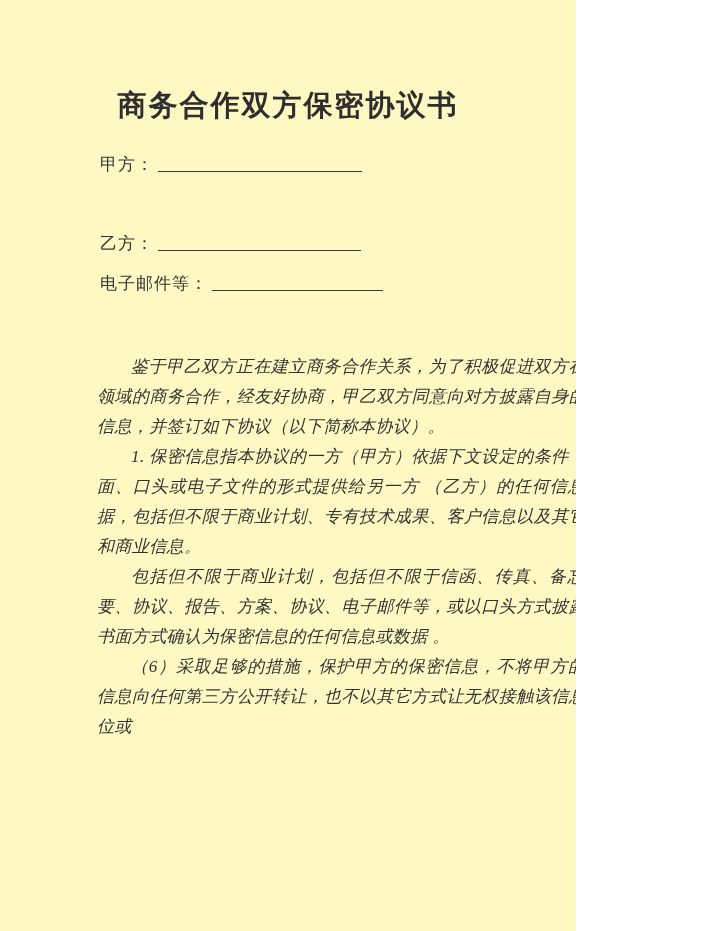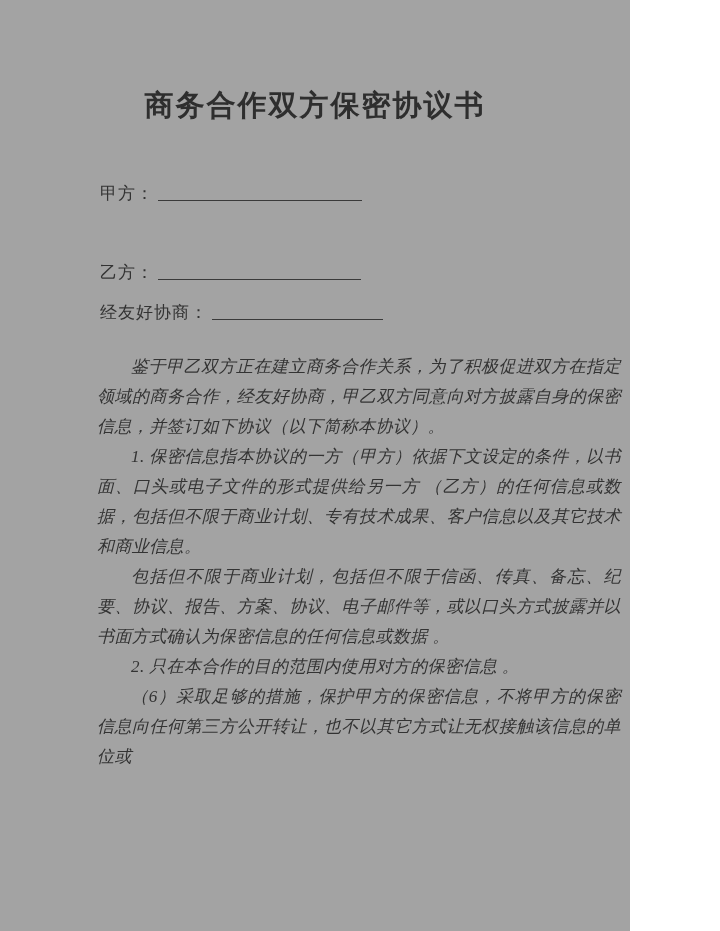--- a/index.html
+++ b/index.html
@@ -2,23 +2,23 @@
 <html><head>
 <meta charset="utf-8">
 <style>
   html, body {
     margin: 0;
     padding: 0;
     background: #ffffff;
   }
   .page {
     position: relative;
-    width: 630px;
+    width: 576px;
     height: 931px;
-    background: #a3a3a3;
+    background: #fef9c3;
     color: #333333;
     font-family: "Liberation Serif", serif;
     overflow: hidden;
   }
   .doc-title {
     position: absolute;
     top: 86px;
     left: 0;
     width: 100%;
     margin: 0;
@@ -31,21 +31,21 @@
   .field {
     position: absolute;
     left: 100px;
     font-size: 17px;
     letter-spacing: 1px;
     white-space: nowrap;
   }
   .field-party-a { top: 153px; }
   .field-party-b { top: 232px; }
   .field-location { top: 272px; }
-  .field-label { display: inline-block; margin-top: 29px; }
+  .field-label { display: inline-block; }
   .blank-line {
     display: inline-block;
     border-bottom: 1.5px solid #3a3a3a;
     height: 16px;
     margin-left: 4px;
     vertical-align: -2px;
   }
   .blank-a   { width: 204px; }
   .blank-b   { width: 203px; }
   .blank-loc { width: 171px; }
@@ -74,24 +74,23 @@
 
   <div class="field field-party-a">
     <span class="field-label">甲方：</span><span class="blank-line blank-a"></span>
   </div>
 
   <div class="field field-party-b">
     <span class="field-label">乙方：</span><span class="blank-line blank-b"></span>
   </div>
 
   <div class="field field-location">
-    <span class="field-label">经友好协商：</span><span class="blank-line blank-loc"></span>
+    <span class="field-label">电子邮件等：</span><span class="blank-line blank-loc"></span>
   </div>
 
   <div class="doc-body">
     <p>鉴于甲乙双方正在建立商务合作关系，为了积极促进双方在指定领域的商务合作，经友好协商，甲乙双方同意向对方披露自身的保密信息，并签订如下协议（以下简称本协议）。</p>
     <p>1. 保密信息指本协议的一方（甲方）依据下文设定的条件，以书面、口头或电子文件的形式提供给另一方 （乙方）的任何信息或数据，包括但不限于商业计划、专有技术成果、客户信息以及其它技术和商业信息。</p>
     <p>包括但不限于商业计划，包括但不限于信函、传真、备忘、纪要、协议、报告、方案、协议、电子邮件等，或以口头方式披露并以书面方式确认为保密信息的任何信息或数据 。</p>
-    <p>2. 只在本合作的目的范围内使用对方的保密信息 。</p>
     <p>（6）采取足够的措施，保护甲方的保密信息，不将甲方的保密信息向任何第三方公开转让，也不以其它方式让无权接触该信息的单位或</p>
   </div>
 
 </div>
 
 </body></html>

